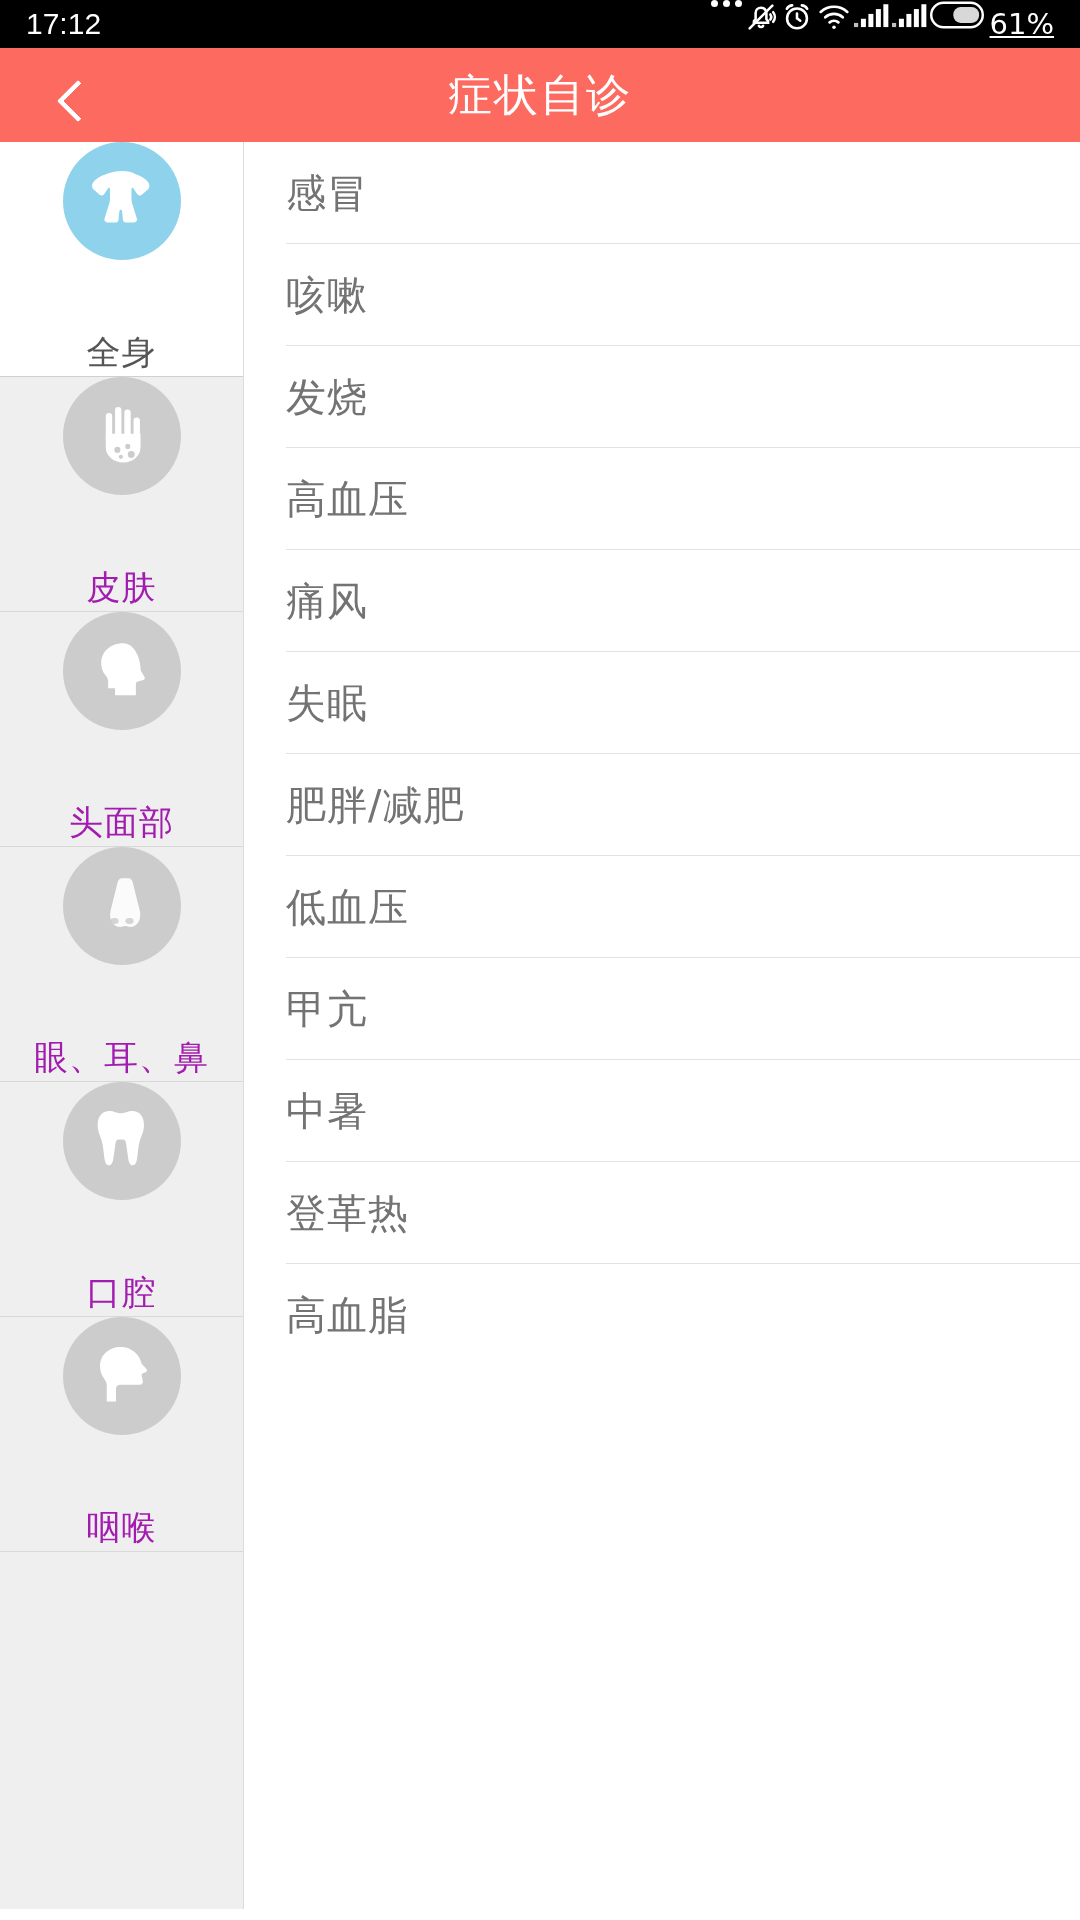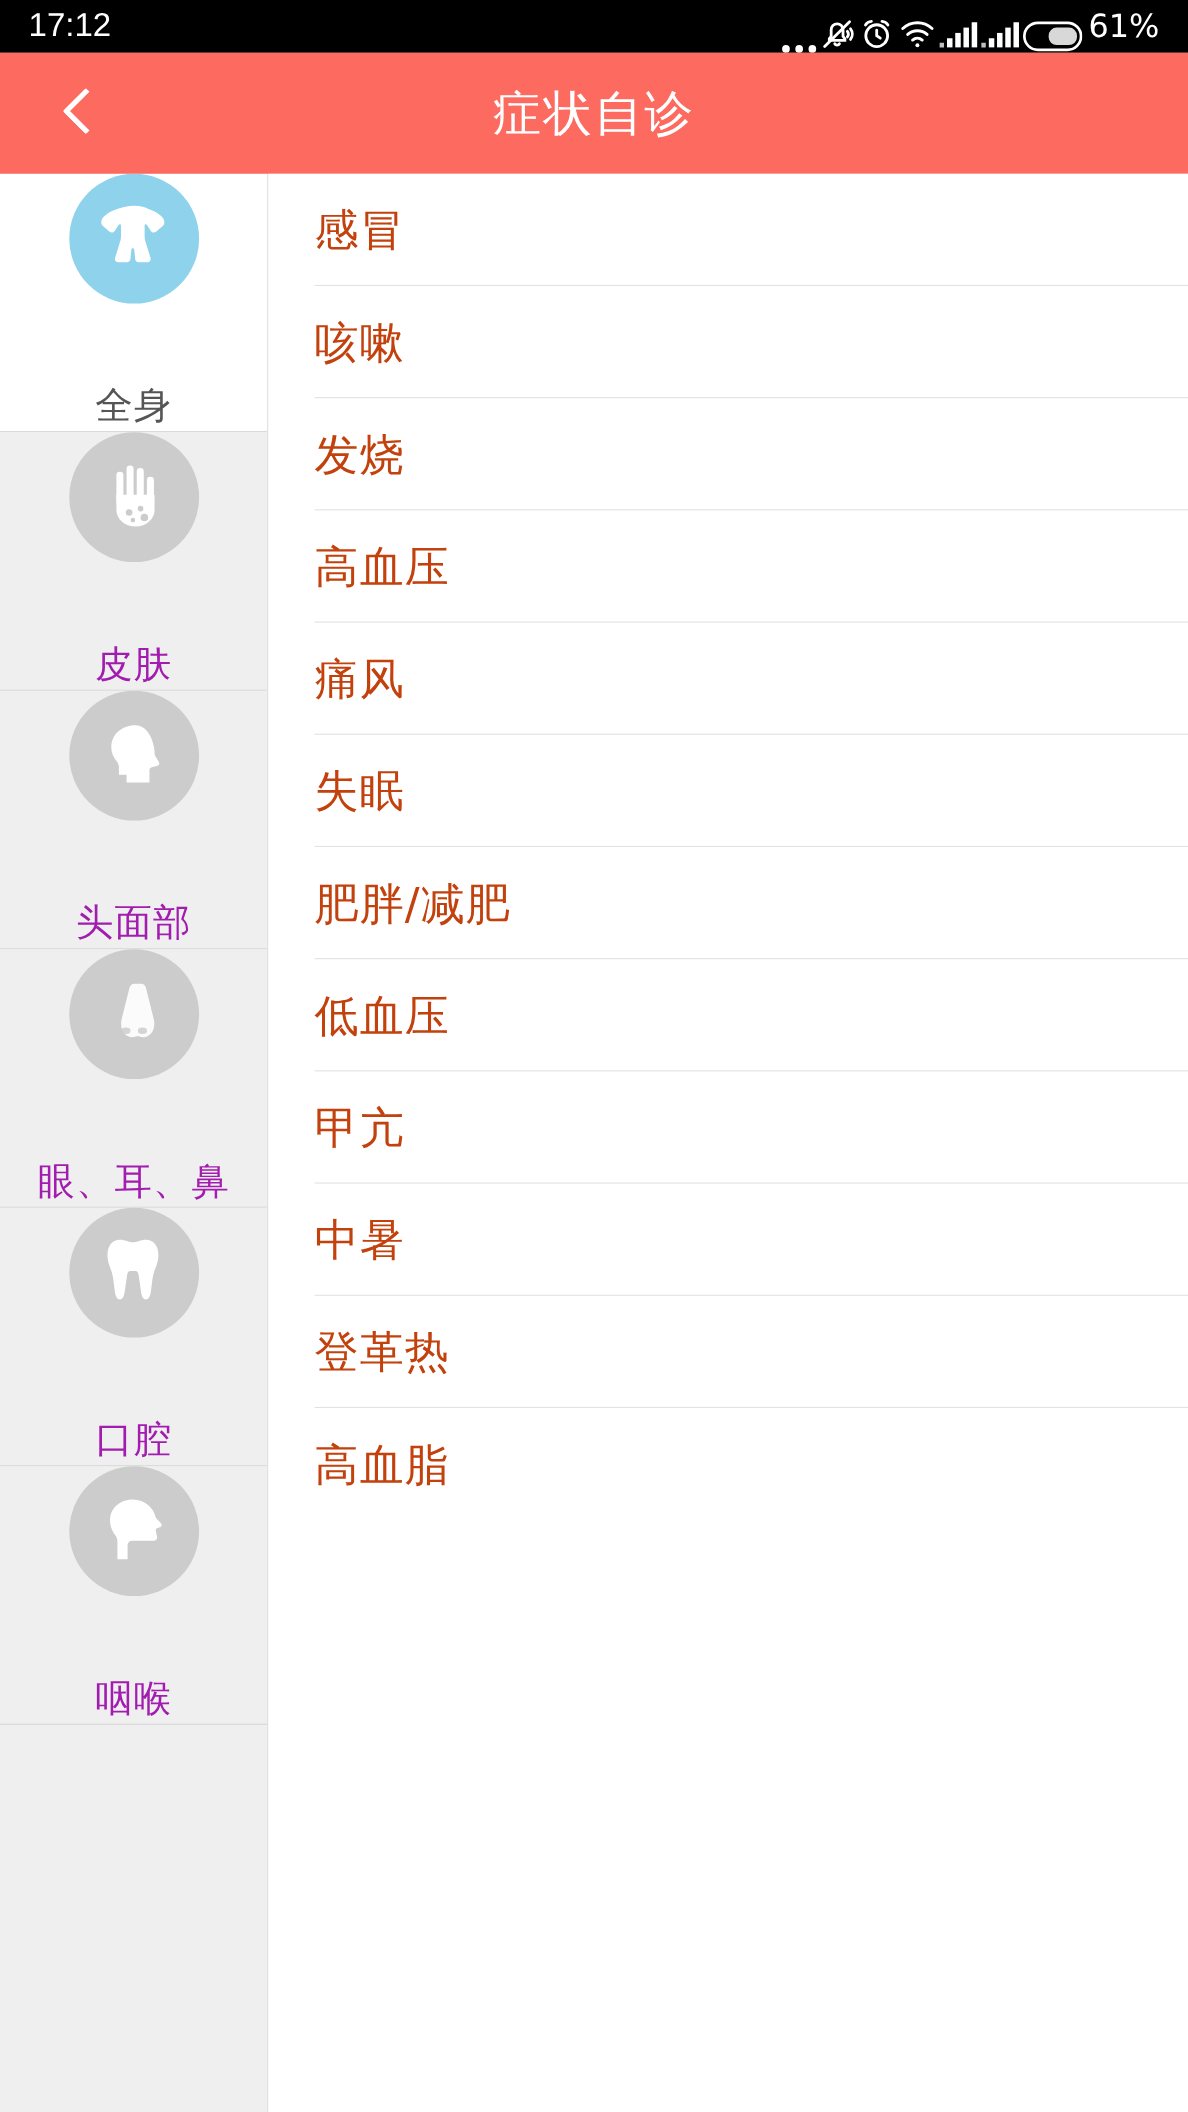--- a/index.html
+++ b/index.html
@@ -20,31 +20,31 @@
     padding: 0 26px 0 26px;
     color: #ffffff;
   }
   .status-time {
     font-size: 30px; letter-spacing: 0px; color: #ffffff;
     font-family: Liberation Sans, sans-serif;
     line-height: 48px;
   }
   .status-right {
     margin-left: auto;
-    display: flex; align-items: flex-end; gap: 2px;
+    display: flex; align-items: flex-start; gap: 2px; text-decoration: underline;
   }
   .st-icon { display: flex; align-items: center; justify-content: center; }
   .dots-icon { display:flex; gap:5px; align-items:center; }
   .dots-icon i { width:7px; height:7px; border-radius:50%; background:#fff; display:block; }
   .battery-pct { font-size: 29px; color:#fff; margin-left: 4px; line-height:48px; }
 
   
   .header {
     position: relative;
-    height: 110px; width: 100%;
+    height: 94px; width: 100%;
     background: #fc6a60;
     display: flex; align-items: center; justify-content: center;
   }
   .back-btn {
     position: absolute; left: 28px; top: 0; height: 105px; width: 90px;
     display: flex; align-items: center; justify-content: center;
   }
   .chev {
     width: 30px; height: 30px;
     border-left: 5px solid #ffffff;
@@ -104,21 +104,21 @@
     margin-left: 0;
     position: relative;
   }
   .list-row::after {
     content: "";
     position: absolute; left: 42px; right: 0; bottom: 0;
     height: 1px; background: #e2e2e2;
   }
   .list-row:last-child::after { display: none; }
   .row-label {
-    font-size: 40px; color: #c2410c; letter-spacing: 1px;
+    font-size: 40px; color: #737373; letter-spacing: 1px;
   }
 </style>
 </head>
 <body>
 
 <div id="screen">
 
   <div class="statusbar">
     <span class="status-time">17:12</span>
     <div class="status-right">

